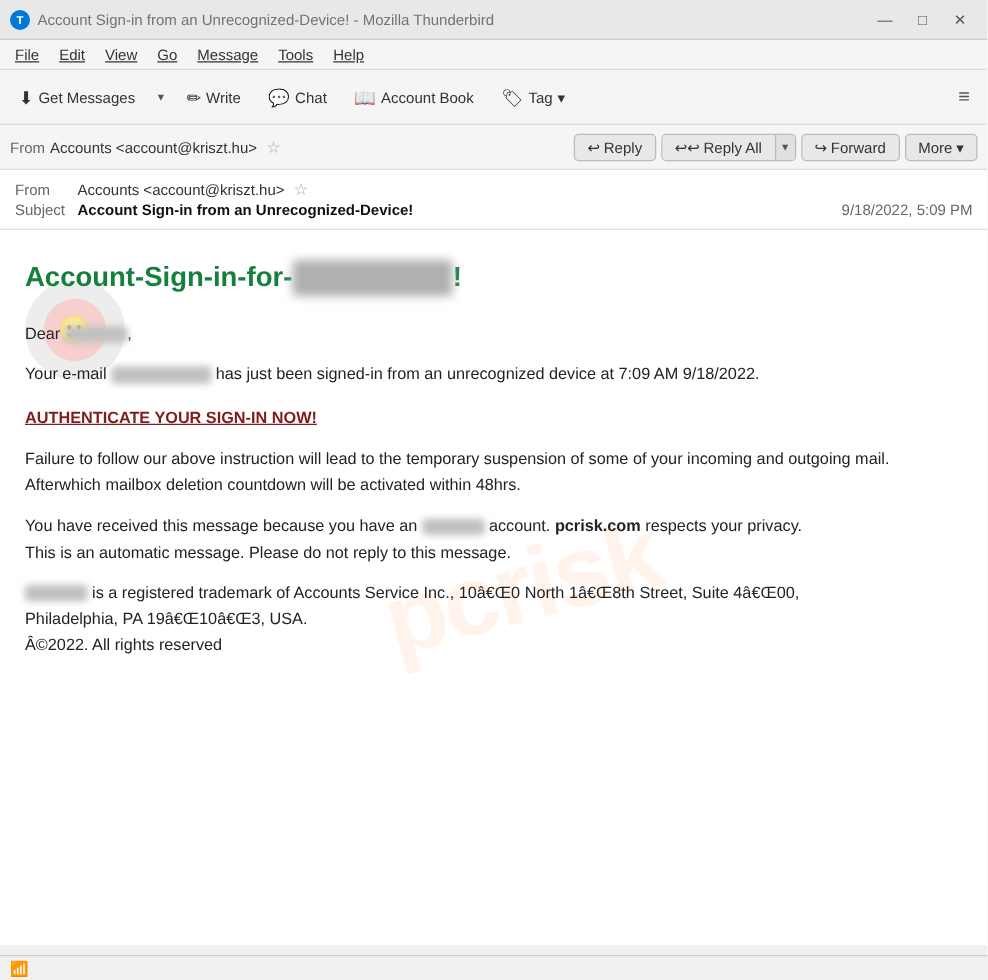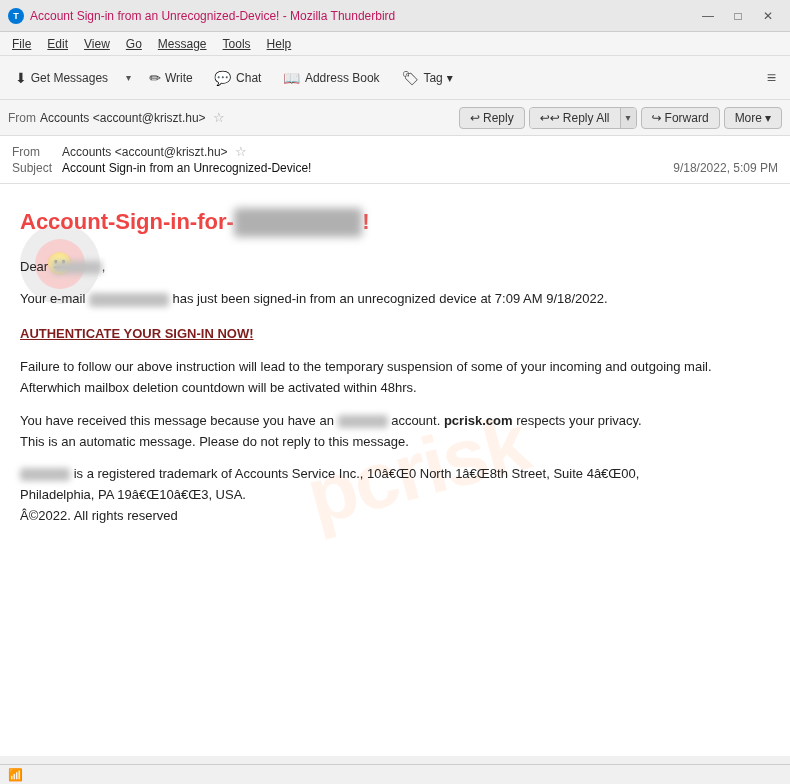--- a/index.html
+++ b/index.html
@@ -27,21 +27,21 @@
       height: 16px;
       margin-right: 6px;
       background: #0078d7;
       border-radius: 50%;
       display: flex; align-items: center; justify-content: center;
       color: white; font-size: 9px; font-weight: bold;
     }
     .title-bar-text {
       flex: 1;
       font-size: 12px;
-      color: #be185d;
+      color: #737373;
     }
     .title-bar-controls {
       display: flex;
       gap: 2px;
     }
     .title-bar-btn {
       width: 28px;
       height: 20px;
       background: none;
       border: none;
@@ -174,21 +174,21 @@
     }
     .header-label {
       color: #666;
       width: 50px;
       flex-shrink: 0;
     }
     .header-value {
       color: #333;
       flex: 1;
     }
-    .header-value strong { font-weight: normal; color: #111; margin-top: 13px; }
+    .header-value strong { font-weight: bold; color: #111; margin-top: 13px; }
     .header-date {
       color: #666;
       font-size: 12px;
       margin-left: auto;
     }
     .star-icon {
       margin-left: 4px;
       color: #aaa;
       cursor: pointer;
       font-size: 13px;
@@ -199,21 +199,21 @@
       background: white;
       padding: 24px 20px 20px 20px;
       overflow-y: auto;
       height: calc(784px - 32px - 24px - 44px - 36px - 60px - 16px);
       position: relative;
     }
 
     .email-heading {
       font-size: 22px;
       font-weight: bold;
-      color: #ef4444;
+      color: #15803d;
       margin-bottom: 20px;
       line-height: 1.3;
     }
 
     .blur-box {
       display: inline-block;
       background: #b0b0b0;
       filter: blur(4px);
       border-radius: 3px;
       color: transparent;
@@ -352,21 +352,21 @@
     <span>Write</span>
   </button>
 
   <button class="toolbar-btn">
     <span class="icon">💬</span>
     <span>Chat</span>
   </button>
 
   <button class="toolbar-btn">
     <span class="icon">📖</span>
-    <span>Address Book</span>
+    <span>Account Book</span>
   </button>
 
   <button class="toolbar-btn">
     <span class="icon">🏷</span>
     <span>Tag</span>
     <span>▾</span>
   </button>
 
   <div class="toolbar-spacer"></div>
   <button class="toolbar-hamburger">≡</button>

